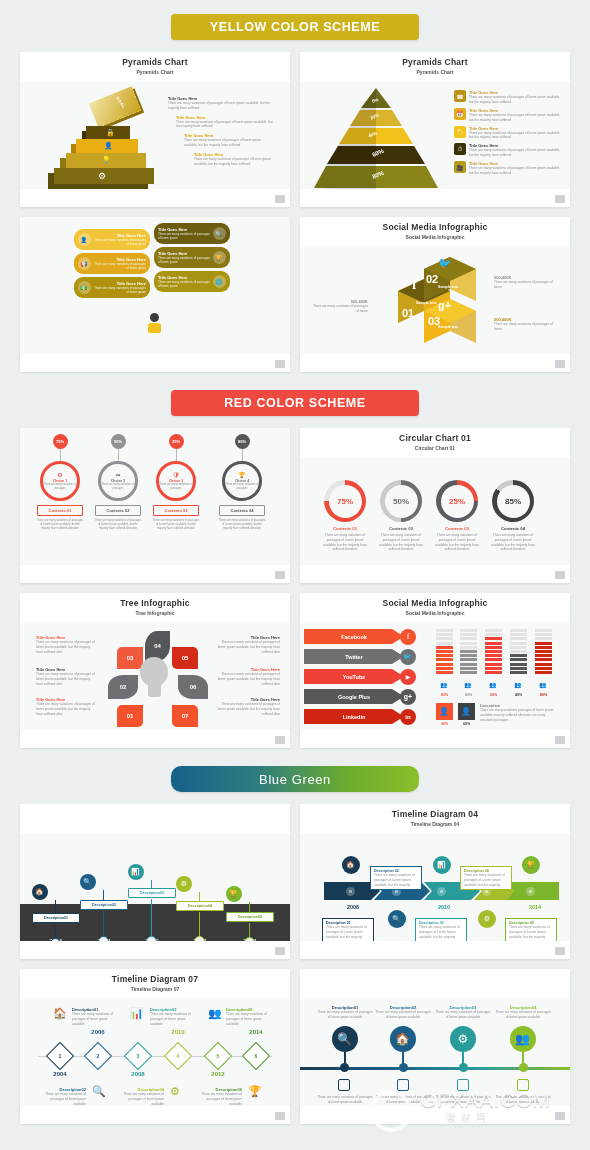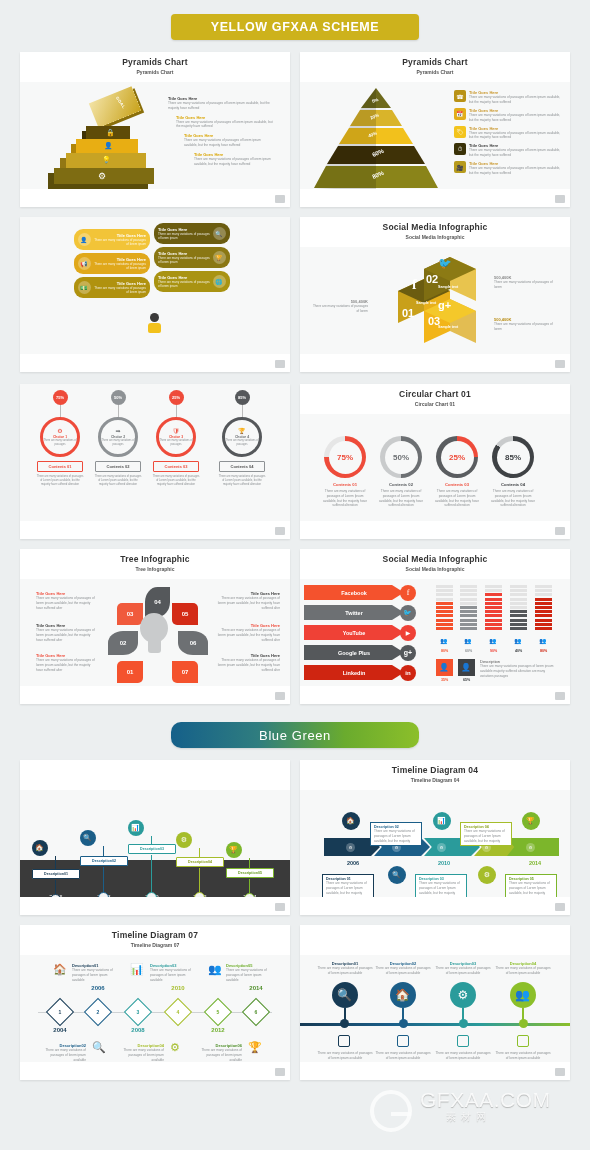--- a/index.html
+++ b/index.html
@@ -175,21 +175,21 @@
         border:4px solid rgba(255,255,255,.85); }
   .wm-g:after{content:""; position:absolute; right:-3px; top:18px; width:20px;height:4px;
         background:rgba(255,255,255,.85);}
 </style>
 </head>
 <body>
 
 <div class="page">
 
 <div class="banner-wrap" style="padding-top:14px;">
-  <div class="banner yellow">YELLOW GFXAA SCHEME</div>
+  <div class="banner yellow">YELLOW COLOR SCHEME</div>
 </div>
 
 <div class="grid" style="margin-top:12px;">
 
   <div class="slide">
     <div class="slide-head">
       <div class="slide-title">Pyramids Chart</div>
       <div class="slide-sub">Pyramids Chart</div>
     </div>
     <div class="slide-body">
@@ -394,20 +394,23 @@
       <div class="sidetxt" style="left:194px;top:70px;width:62px">
         <div class="num">500,400K</div>
         <div class="tt">There are many variations of passages of lorem</div>
       </div>
     </div>
     <div class="slide-foot"></div>
     <div class="pagebadge"></div>
   </div>
 </div>
 
+<div class="banner-wrap" style="padding-top:18px;">
+  <div class="banner red">RED COLOR SCHEME</div>
+</div>
 
 <div class="grid" style="margin-top:12px;">
 
   <div class="slide">
     <div class="slide-head">
       <div class="slide-title">Circular Chart 04</div>
       <div class="slide-sub">Circular Chart 04</div>
     </div>
     <div class="slide-body cc4">
       <div class="cc4-col" style="left:14px">

